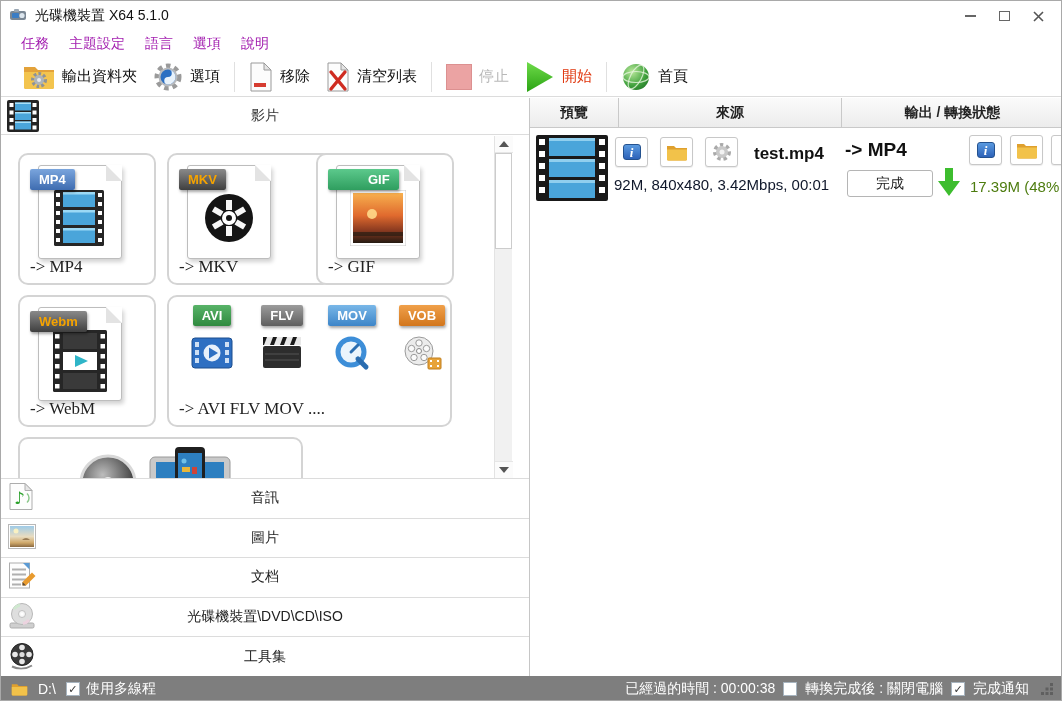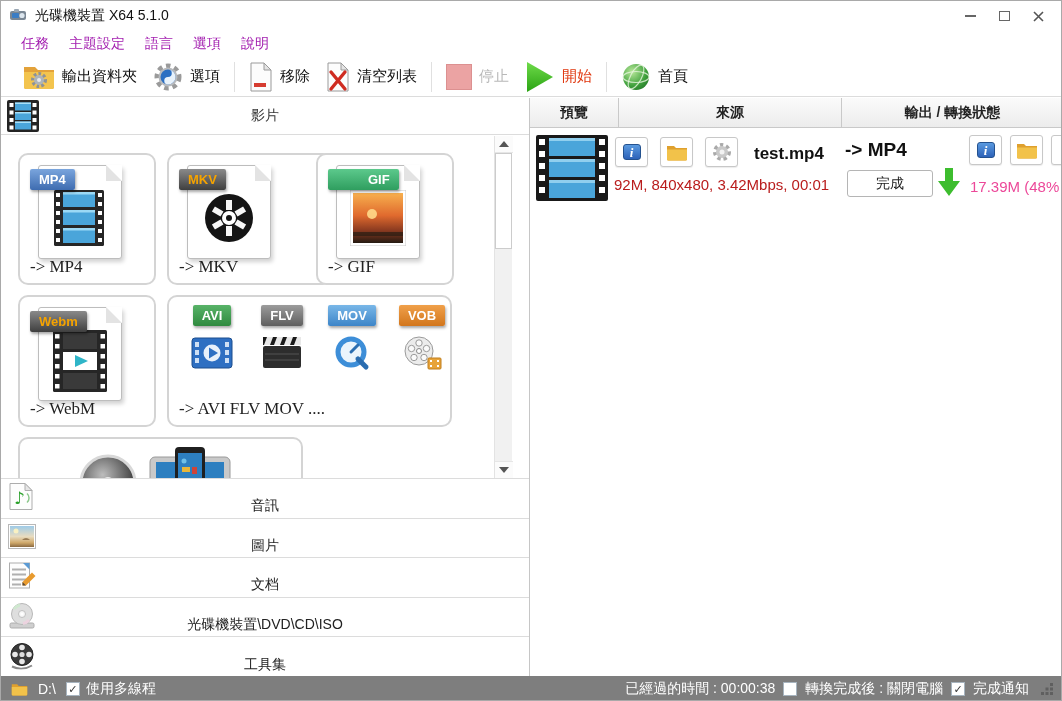--- a/index.html
+++ b/index.html
@@ -57,33 +57,33 @@
   .vs-up { top:0; border-bottom:1px solid #e6e6e6; }
   .vs-down { bottom:0; border-top:1px solid #e6e6e6; }
   .tri-up { width:0; height:0; border-left:5px solid transparent; border-right:5px solid transparent; border-bottom:6px solid #555; }
   .tri-down { width:0; height:0; border-left:5px solid transparent; border-right:5px solid transparent; border-top:6px solid #555; }
   .vs-thumb { position:absolute; left:0; top:17px; width:17px; height:96px; background:#fff; border:1px solid #cccccc; }
 
   
   .cats { position:absolute; top:477px; left:0; width:528px; height:198px; display:flex; flex-direction:column; background:#fff; }
   .cat-row { position:relative; flex:1; border-top:1px solid #dcdcdc; }
   .cat-row .cicon { position:absolute; left:7px; top:50%; transform:translateY(-50%); }
-  .cat-row .clabel { position:absolute; left:0; top:8px; width:100%; height:100%; display:flex; align-items:center; justify-content:center; font-size:14px; color:#222; }
+  .cat-row .clabel { position:absolute; left:0; top:0; width:100%; height:100%; display:flex; align-items:center; justify-content:center; font-size:14px; color:#222; }
 
   
   .right-panel { position:absolute; top:97px; left:528px; width:534px; height:578px; background:#fff; border-left:1px solid #c6c6c6; overflow:hidden; }
   .rp-header { display:flex; height:30px; background:linear-gradient(#fbfbfb,#ececec); border-bottom:1px solid #c9c9c9; }
   .rp-col { display:flex; align-items:center; justify-content:center; font-size:14px; font-weight:600; color:#222; border-right:1px solid #c9c9c9; }
   .rp-col.c1 { width:89px; } .rp-col.c2 { width:223px; } .rp-col.c3 { width:221px; border-right:none; }
   .task-btn { position:absolute; width:33px; height:30px; background:#fff; border:1px solid #c8c8c8; border-radius:3px; display:flex; align-items:center; justify-content:center; box-shadow:0 1px 1px rgba(0,0,0,.08); }
   .t-name { position:absolute; left:224px; top:46px; font-size:17px; font-weight:600; color:#111; }
   .t-target { position:absolute; left:315px; top:41px; font-size:19px; font-weight:700; color:#111; }
-  .t-info { position:absolute; left:84px; top:78px; font-size:15px; color:#b91c1c; white-space:nowrap; }
+  .t-info { position:absolute; left:84px; top:78px; font-size:15px; color:#0f172a; white-space:nowrap; }
   .t-done { position:absolute; left:317px; top:72px; width:86px; height:27px; background:#fff; border:1px solid #b5b5b5; border-radius:3px; display:flex; align-items:center; justify-content:center; font-size:14px; color:#222; }
-  .t-result { position:absolute; left:440px; top:80px; font-size:15px; color:#ec4899; white-space:nowrap; }
+  .t-result { position:absolute; left:440px; top:80px; font-size:15px; color:#4d7c0f; white-space:nowrap; }
   .thumb { position:absolute; left:6px; top:37px; }
 
   
   .info-glyph { display:inline-block; width:18px; height:16px; background:linear-gradient(#5a9ae0,#2d62b8); border:1px solid #24528f; border-radius:3px; color:#fff; font-family:"Liberation Serif", serif; font-style:italic; font-weight:bold; font-size:13px; line-height:15px; text-align:center; }
 
   
   .statusbar { position:absolute; top:675px; left:0; width:100%; height:26px; background:#7e7e7e; color:#fff; display:flex; align-items:center; padding:0 8px 0 10px; font-size:14px; }
   .sb-gap { width:10px; }
   .cb { width:14px; height:14px; background:#fff; border:1px solid #a7b4bf; display:inline-flex; align-items:center; justify-content:center; font-size:11px; line-height:11px; color:#333; }
   .sb-right { margin-left:auto; display:flex; align-items:center; gap:8px; }

